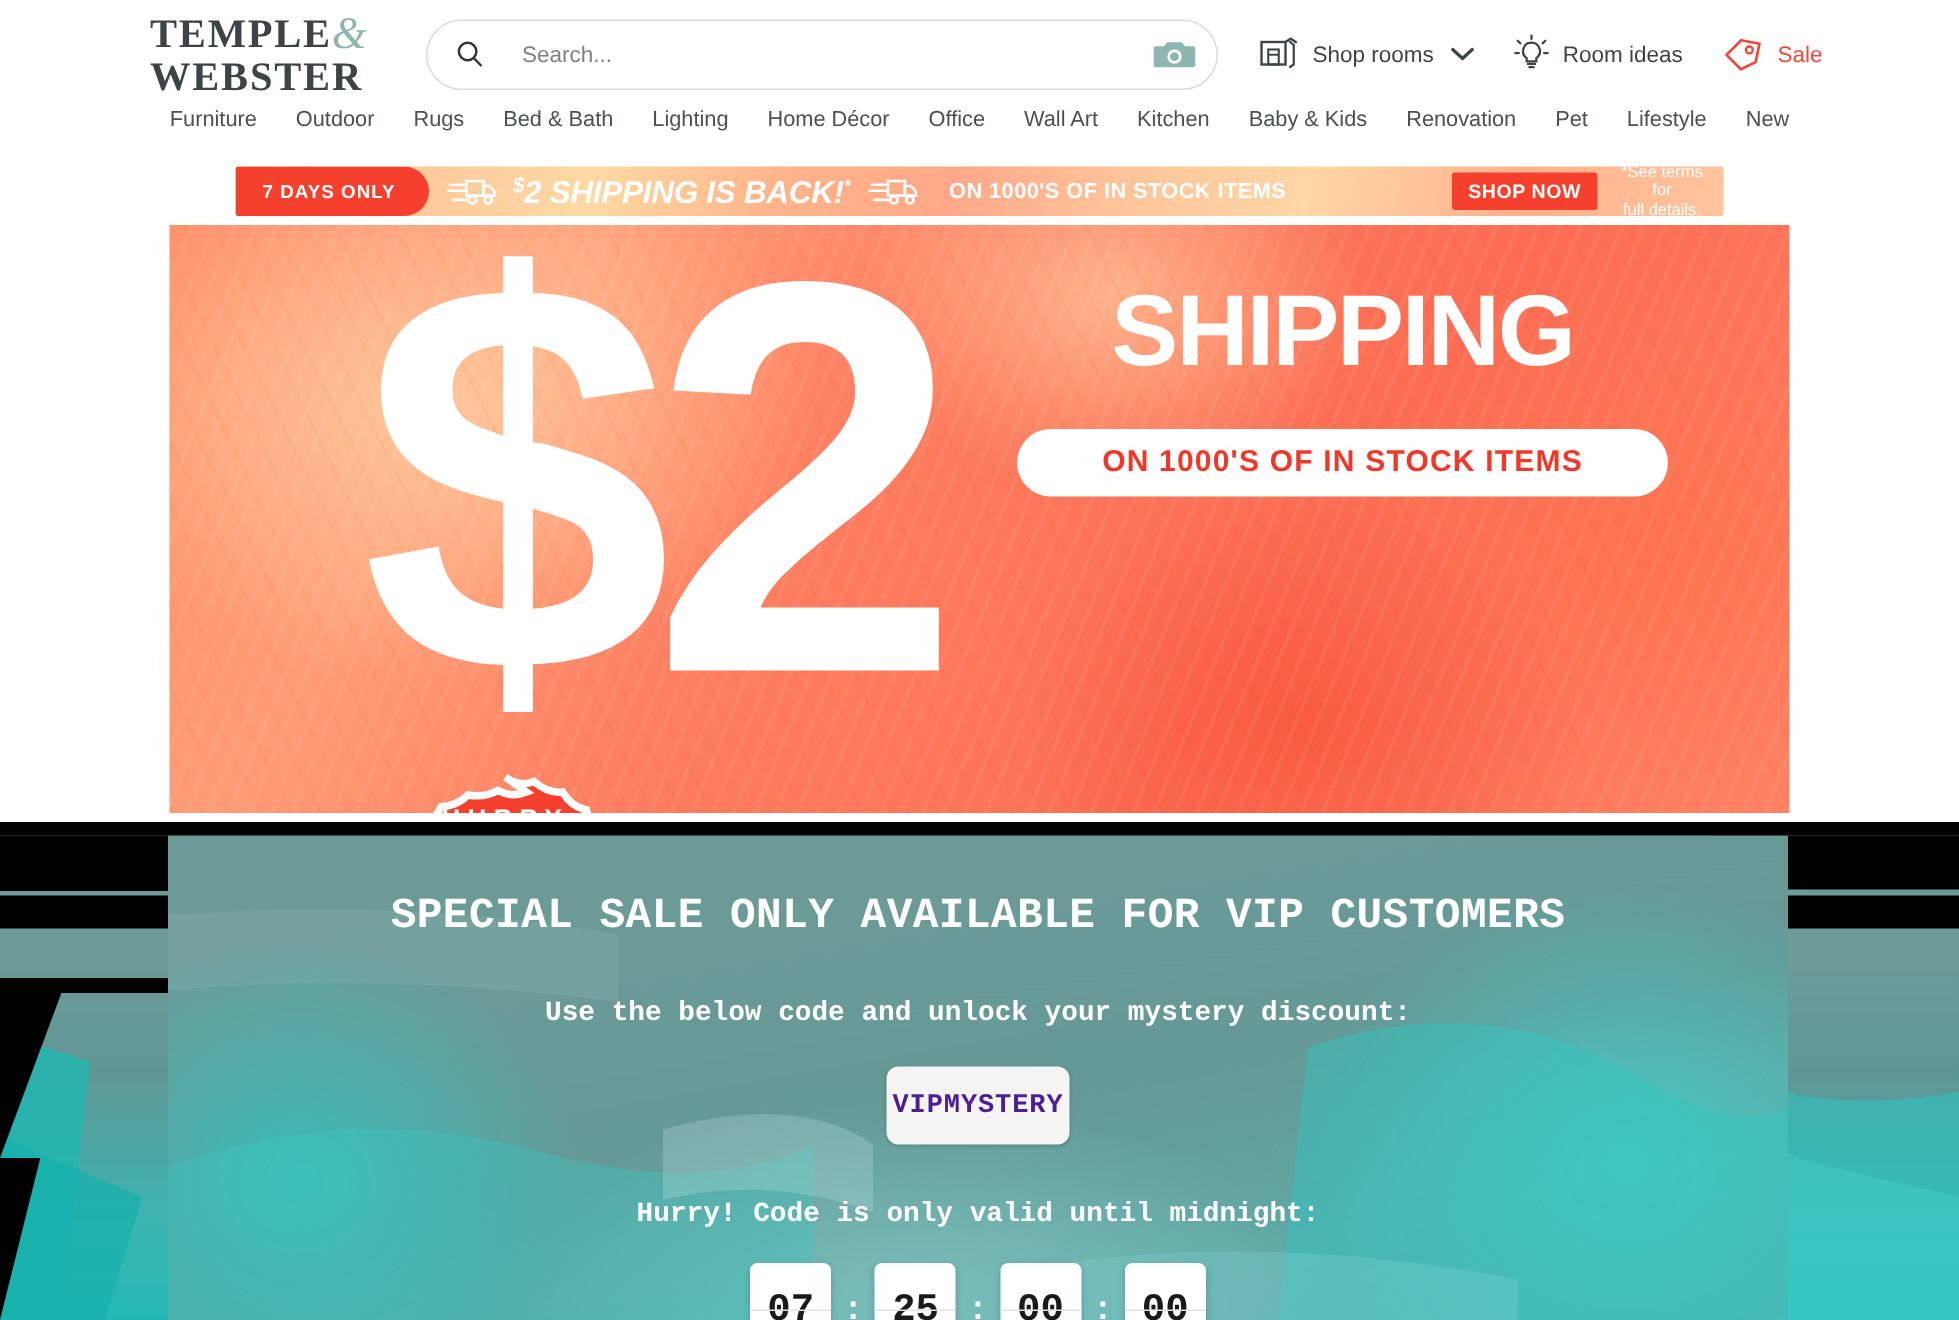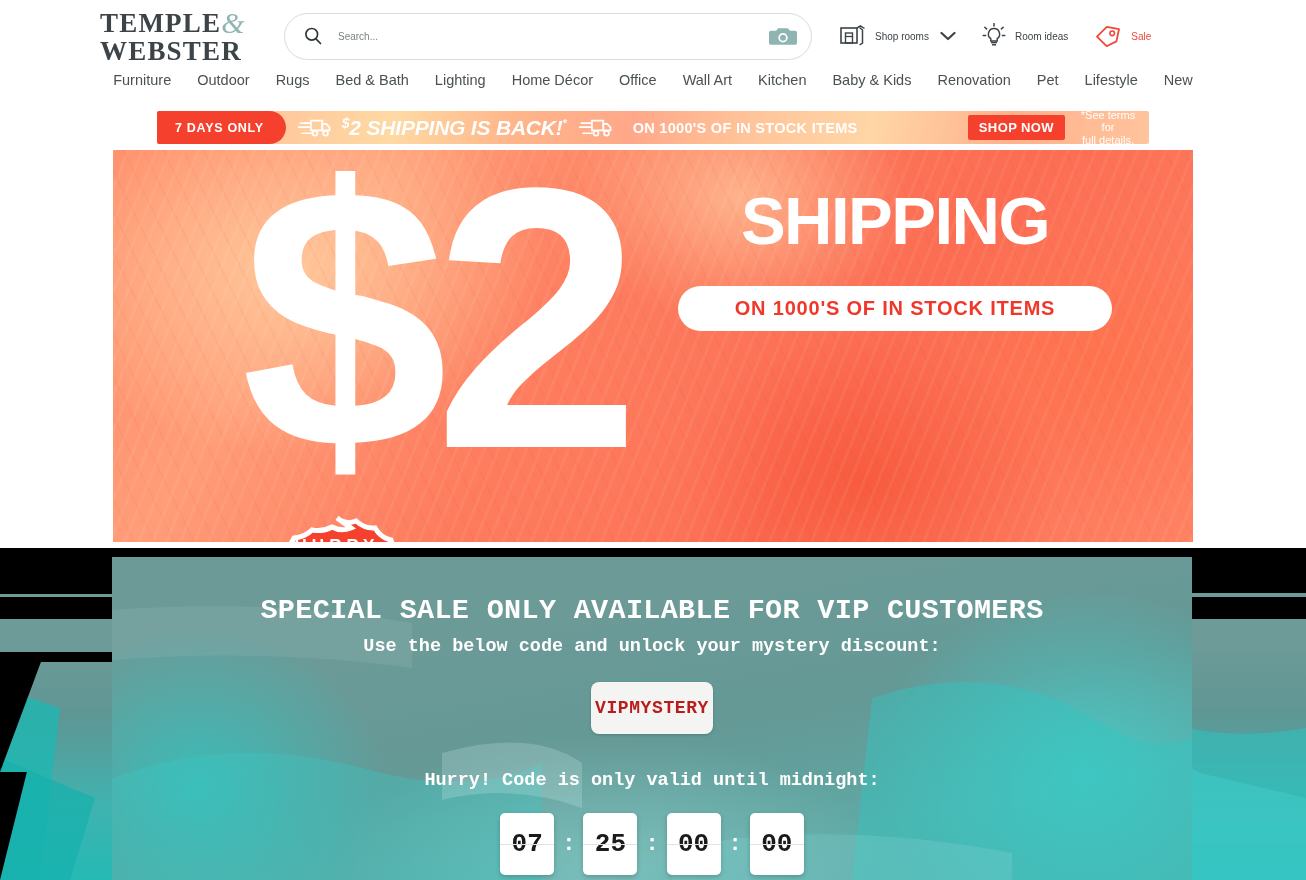--- a/index.html
+++ b/index.html
@@ -46,30 +46,30 @@
   .search-pill {
     width: 528px; height: 47px;
     border: 1px solid #d8dcdd; border-radius: 24px;
     display: flex; align-items: center;
     padding: 0 14px 0 18px; background:#fff;
   }
   .search-icon { flex:0 0 20px; width:20px; height:20px; display:block; }
   .search-input {
     flex: 1; border: none; outline: none;
     font-family: "Liberation Sans", sans-serif;
-    font-size: 10px; color: #5e6568;
-    margin-left: 15px; background: transparent;
+    font-size: 15px; color: #5e6568;
+    margin-left: 25px; background: transparent;
   }
   .search-input::placeholder { color:#7b8285; }
   .cam-icon { flex:0 0 28px; width:28px; height:22px; display:block; }
 
   
   .header-right { display:flex; align-items:center; margin-left: 28px; gap: 26px; }
   .hr-item { display:flex; align-items:center; gap: 9px; cursor:pointer; }
-  .hr-label { font-size: 10px; color: #3d4448; white-space:nowrap; }
+  .hr-label { font-size: 15px; color: #3d4448; white-space:nowrap; }
   .hr-label.sale { color: #f0473a; }
   .chev { width:16px; height:10px; display:block; margin-left: 2px; }
 
   
   .nav-row {
     height: 31px; display: flex; align-items: flex-start;
     justify-content: center; gap: 26px;
     padding: 0 100px;
   }
   .nav-item {
@@ -210,27 +210,27 @@
       radial-gradient(ellipse 420px 200px at 46% 96%, rgba(150,214,210,.5) 0%, rgba(150,214,210,0) 66%),
       linear-gradient(170deg, #6c9a97 0%, #6b9a97 30%, #649996 55%, #5fa8a4 78%, #58a9a6 100%);
     font-family: Liberation Mono, monospace;
   }
   .vip-content { position:absolute; inset:0; z-index: 12; text-align:center; }
   .vip-title {
     margin-top: 46px; color:#fff; font-weight: bold;
     font-size: 28.5px; letter-spacing: .3px;
   }
   .vip-sub {
-    margin-top: 9px; color:#fff; font-size: 18.5px; font-weight:bold;
+    margin-top: 38px; color:#fff; font-size: 18.5px; font-weight:bold;
   }
   .vip-code {
     margin: 25px auto 0; width: 122px; height: 52px;
     background:#f4f4f2; border-radius: 8px;
     display:flex; align-items:center; justify-content:center;
-    color:#b91c1c; font-size: 18px; font-weight:bold; letter-spacing: .6px;
+    color:#4c1d95; font-size: 18px; font-weight:bold; letter-spacing: .6px;
     box-shadow: 0 1px 3px rgba(0,0,0,.18);
     cursor:pointer;
   }
   .vip-hurry {
     margin-top: 36px; color:#fff; font-size: 18.5px; font-weight:bold;
   }
   .timer { margin-top: 22px; display:flex; align-items:center; justify-content:center; }
   .tcard {
     position: relative;
     width: 54px; height: 62px; background:#fff; border-radius: 5px;

